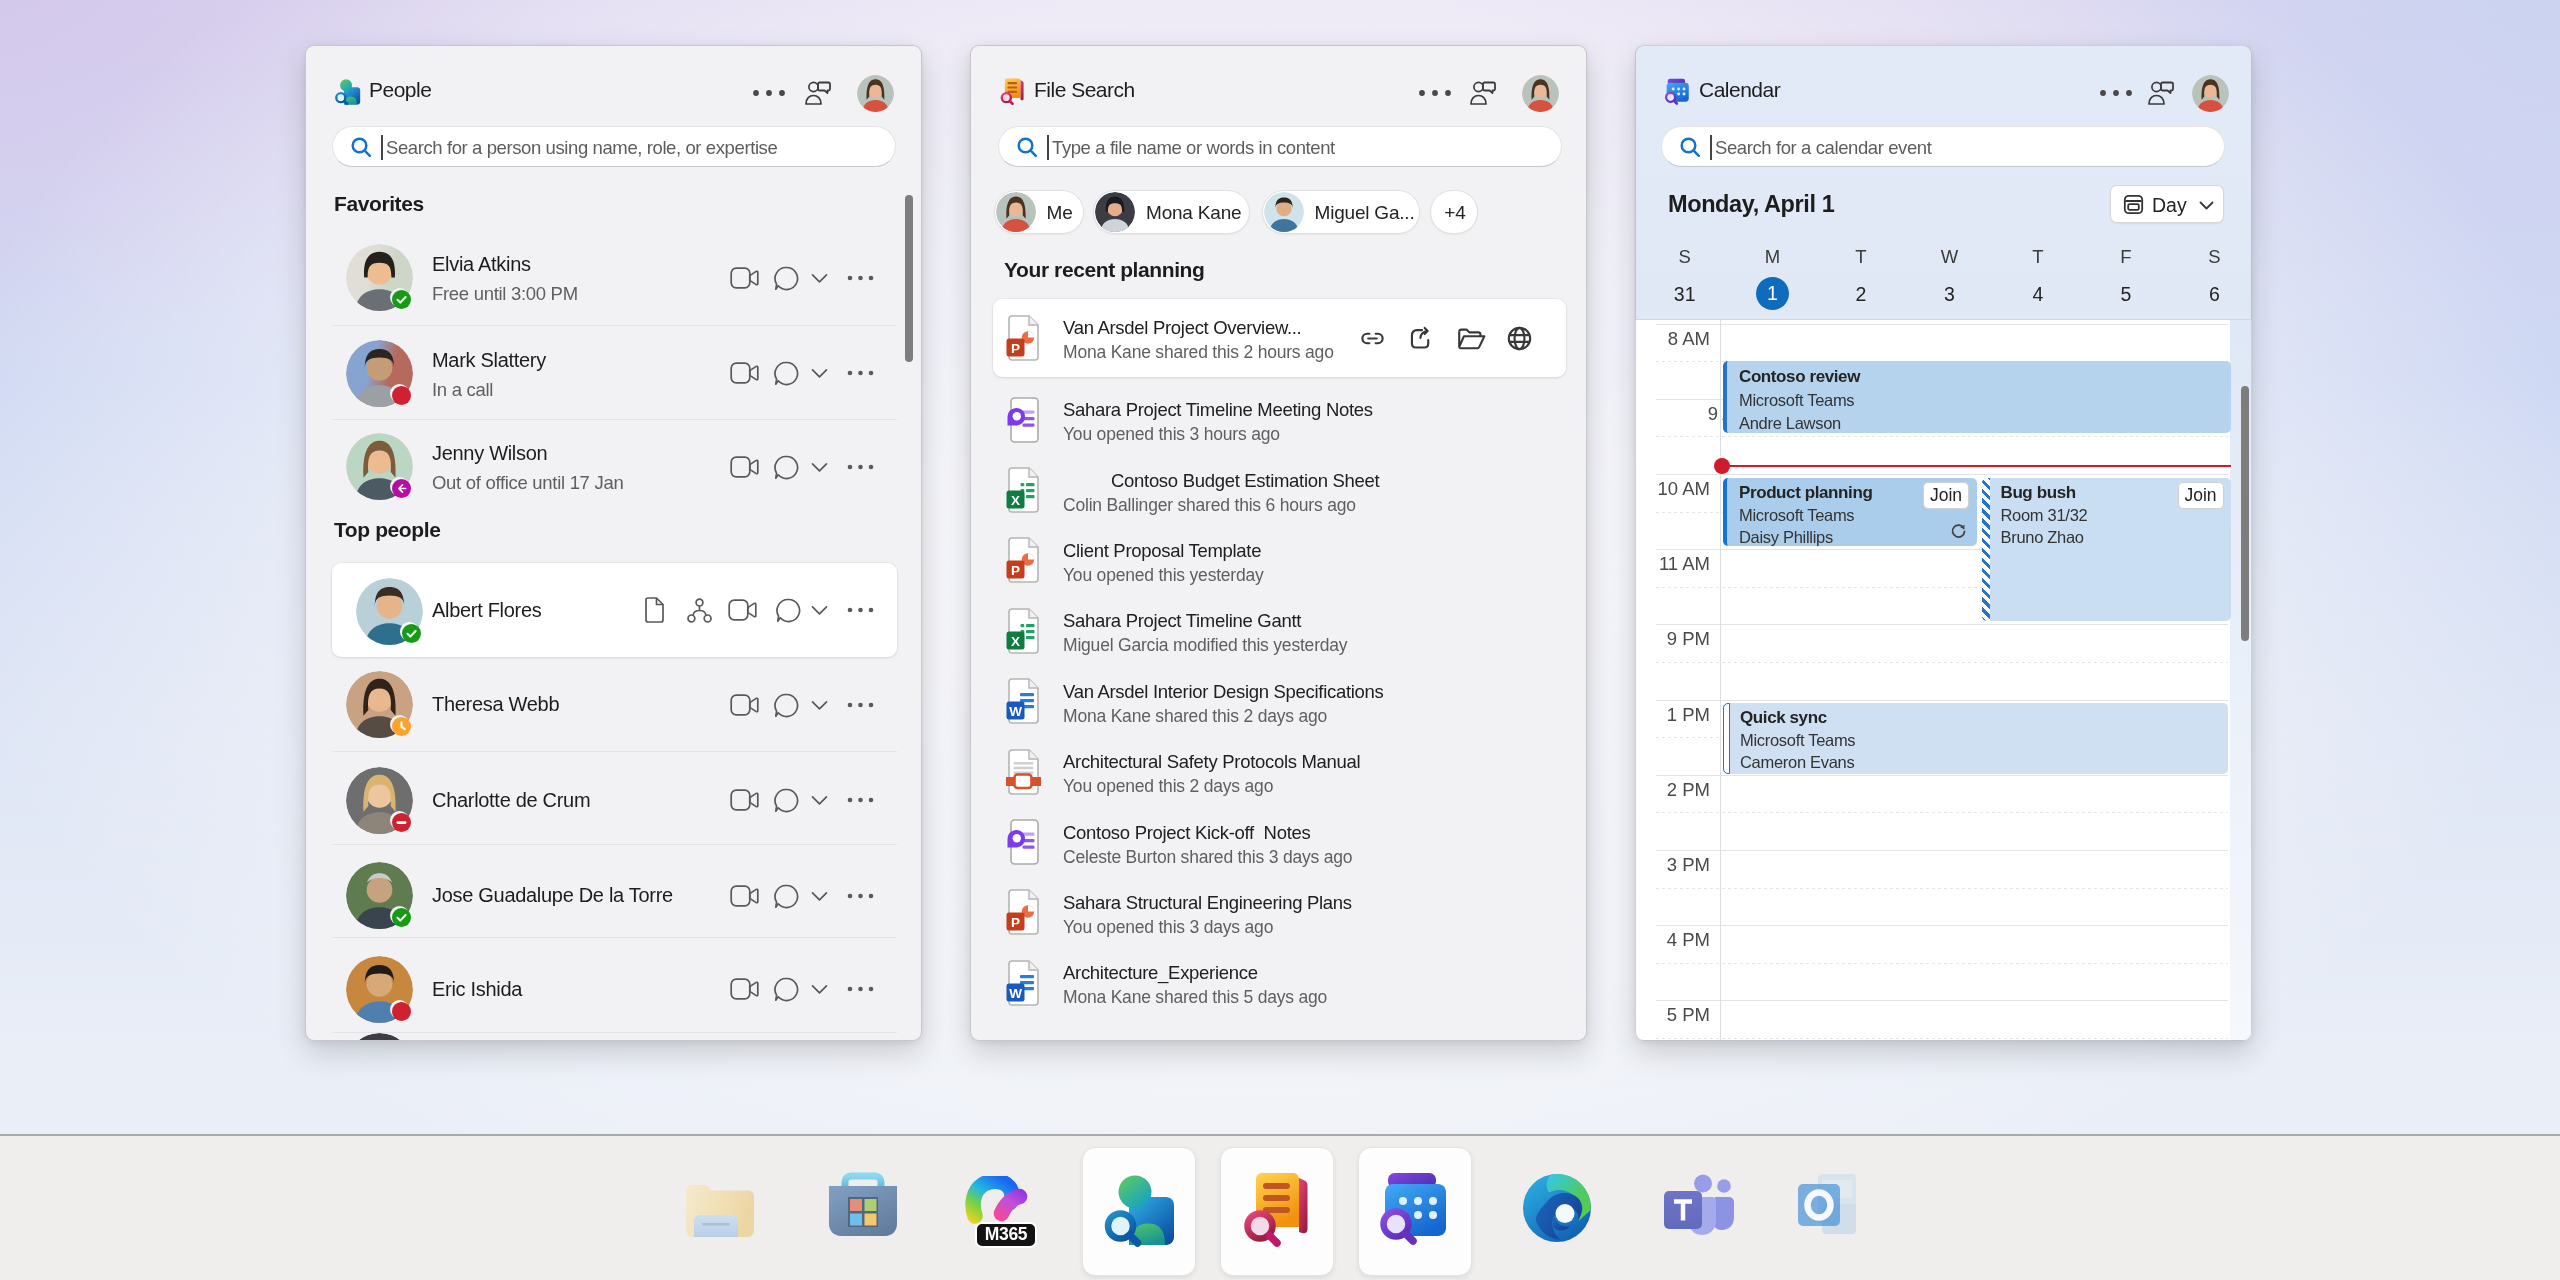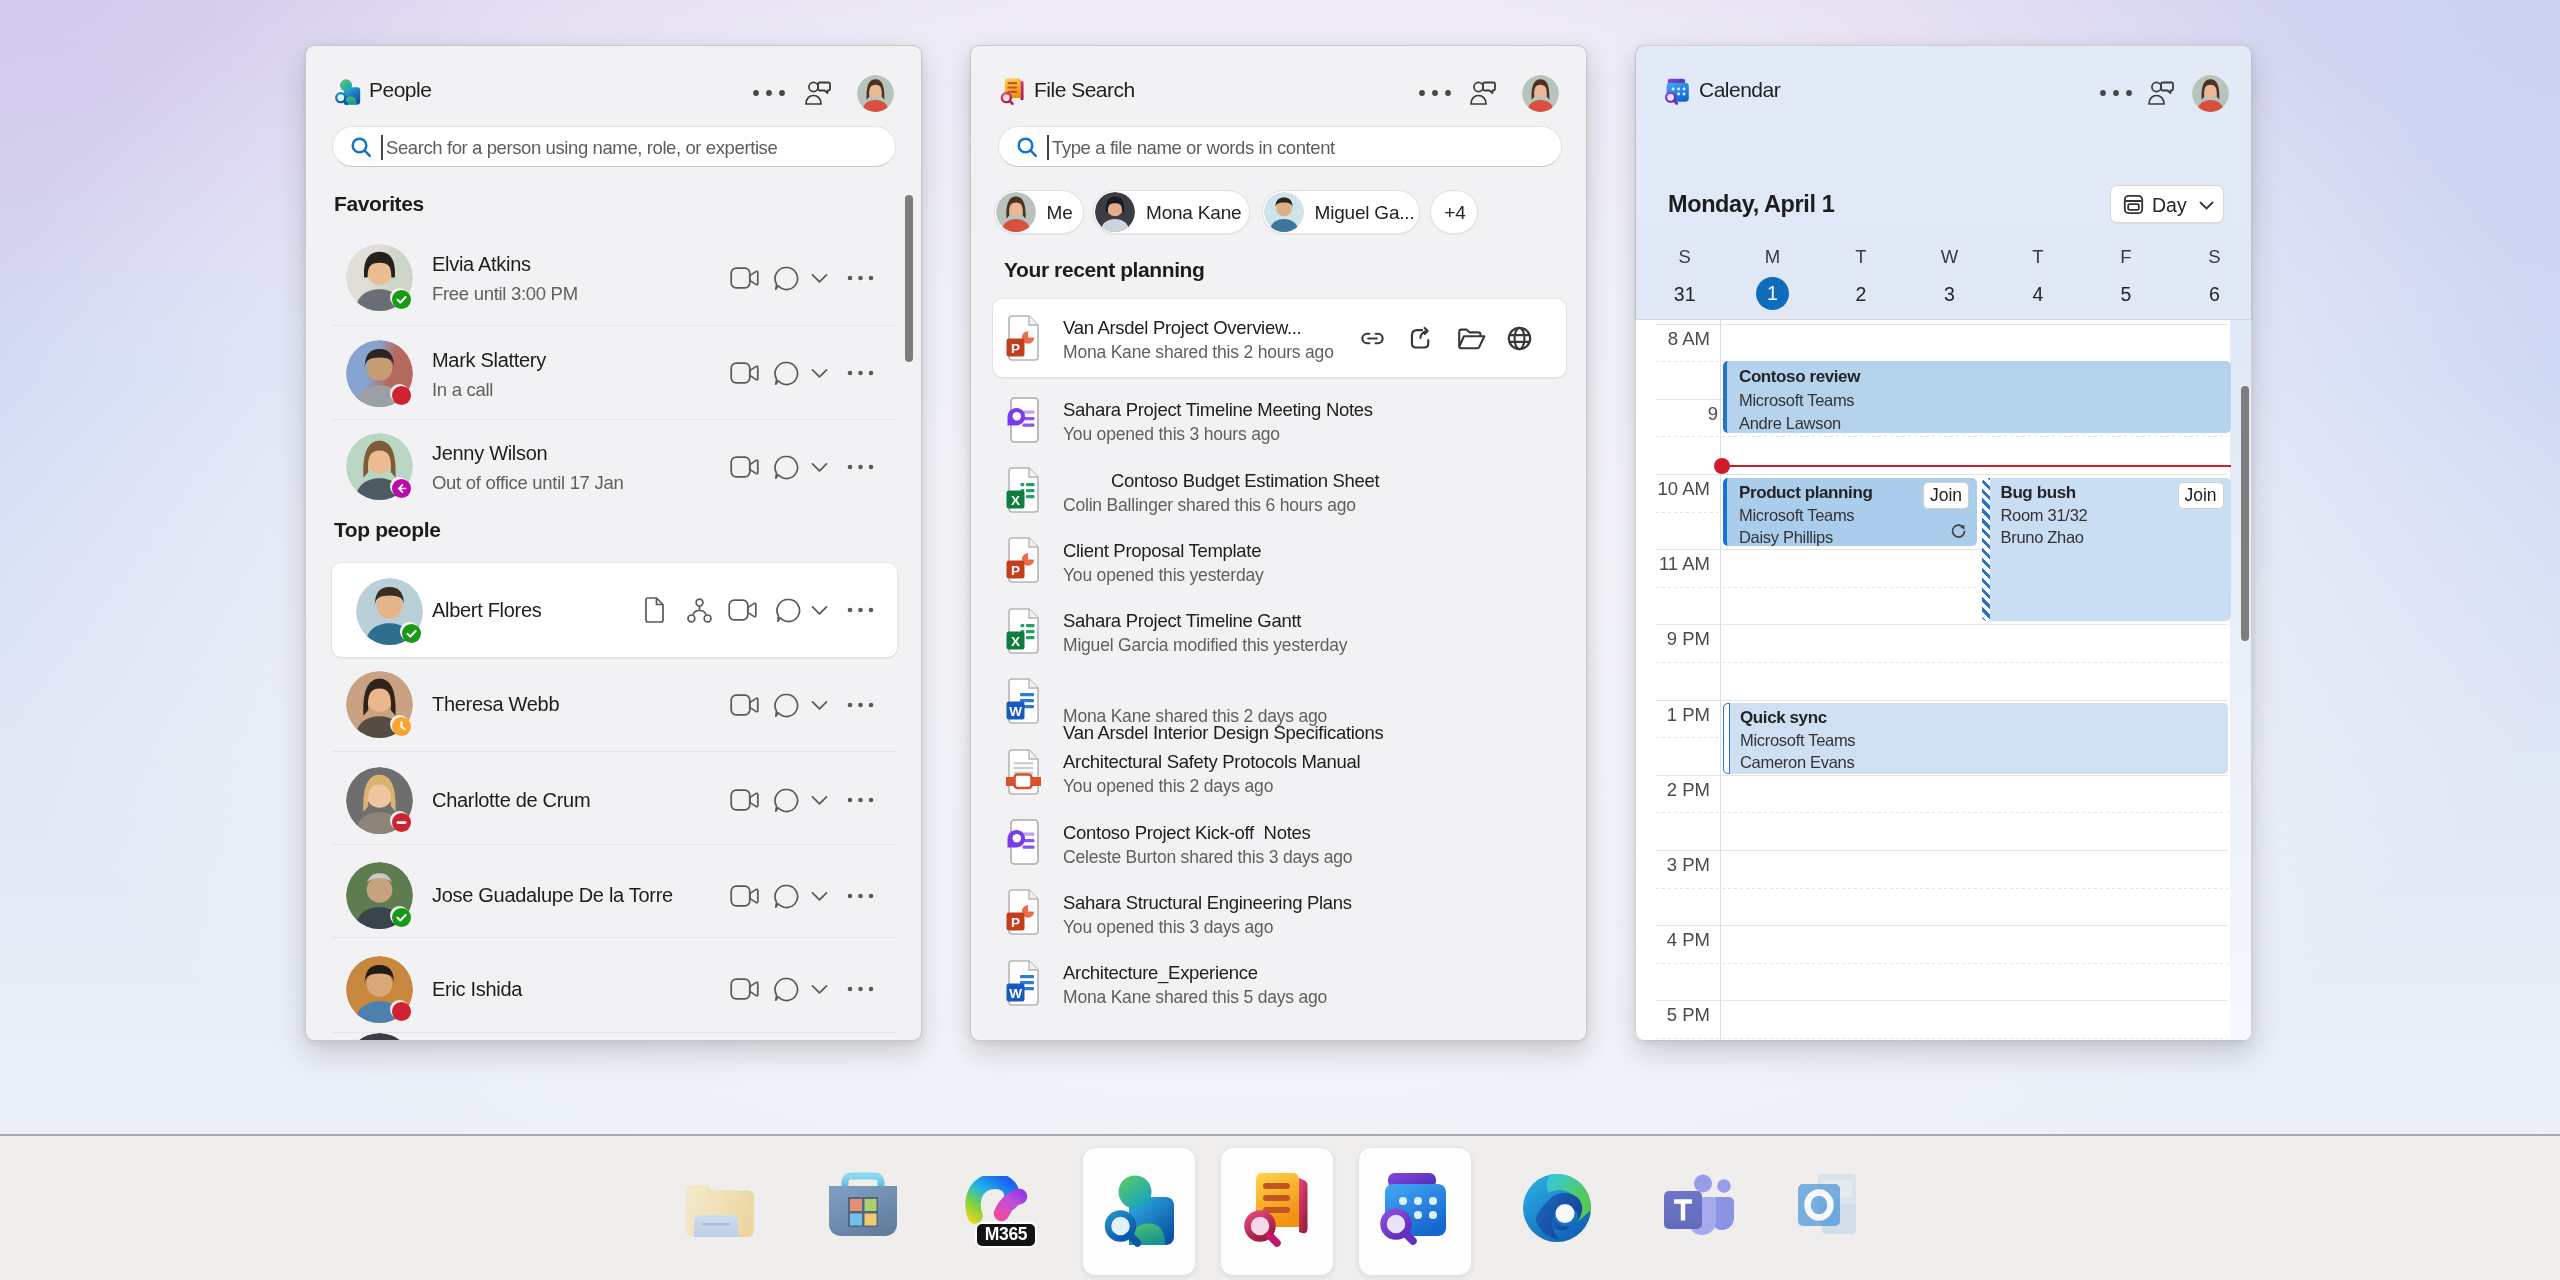--- a/index.html
+++ b/index.html
@@ -555,21 +555,21 @@
       <path d="M3 4 C3 2.3 4.3 1 6 1 L23 1 L32 10 L32 42 C32 43.7 30.7 45 29 45 L6 45 C4.3 45 3 43.7 3 42 Z" fill="#fff" stroke="#b5b5b5" stroke-width="1.6"></path>
       <path d="M23 1 L23 10 L32 10" fill="#f1f1f1" stroke="#b5b5b5" stroke-width="1.4"></path>
       <g fill="#2b7cd3">
         <rect x="14" y="15" width="14" height="3.2" rx="1"></rect>
         <rect x="14" y="21" width="14" height="3.2" rx="1"></rect>
         <rect x="14" y="27" width="14" height="3.2" rx="1"></rect>
       </g>
       <rect x="0.5" y="23.5" width="18" height="18" rx="2.5" fill="#185abd"></rect>
       <text x="9.5" y="37.5" font-family="Liberation Sans" font-size="13.5" font-weight="bold" fill="#fff" text-anchor="middle">W</text>
     </svg>
-<div class="ftitle" style="left:92px; top:634.7px;margin-top:41px;">Van Arsdel Interior Design Specifications</div>
+<div class="ftitle" style="left:92px; top:634.7px;">Van Arsdel Interior Design Specifications</div>
 <div class="fsub" style="left:92px; top:659.7px;">Mona Kane shared this 2 days ago</div>
 <svg class="fico" style="left:35px; top:702.6px; width:35px; height:46px;" viewBox="0 0 35 46">
       <path d="M3 4 C3 2.3 4.3 1 6 1 L23 1 L32 10 L32 42 C32 43.7 30.7 45 29 45 L6 45 C4.3 45 3 43.7 3 42 Z" fill="#fff" stroke="#b5b5b5" stroke-width="1.6"></path>
       <path d="M23 1 L23 10 L32 10" fill="#f1f1f1" stroke="#b5b5b5" stroke-width="1.4"></path>
       <g fill="#cfcfcf">
         <rect x="7.5" y="13" width="20" height="2.4" rx="1"></rect>
         <rect x="7.5" y="17.8" width="20" height="2.4" rx="1"></rect>
         <rect x="7.5" y="22.6" width="20" height="2.4" rx="1"></rect>
       </g>
       <rect x="-1" y="28" width="10" height="9" fill="#d9502c"></rect>
@@ -653,20 +653,28 @@
       <circle cx="9.5" cy="8" r="4.6" fill="none" stroke="#3b3b3b" stroke-width="1.7"></circle>
       <path d="M2 25 C2 19.5 5.5 16.5 9.5 16.5 C13.5 16.5 17 19.5 17 25 Z" fill="none" stroke="#3b3b3b" stroke-width="1.7" stroke-linejoin="round"></path>
       <path d="M15.5 3.5 L24.5 3.5 C25.3 3.5 26 4.2 26 5 L26 10 C26 10.8 25.3 11.5 24.5 11.5 L23.5 11.5 L23.5 14 L20.5 11.5 L15.5 11.5 C14.7 11.5 14 10.8 14 10 L14 5 C14 4.2 14.7 3.5 15.5 3.5 Z" fill="none" stroke="#3b3b3b" stroke-width="1.8" stroke-linejoin="round"></path>
     </svg>
 <div class="havatar" style="left:556px"><svg width="37" height="37" viewBox="0 0 48 48">
         <circle cx="24" cy="24" r="24" fill="#b7c3bb"></circle>
 <path d="M7 48 C7 37 15.5 32.5 24 32.5 C32.5 32.5 41 37 41 48 Z" fill="#d8503e"></path>
 <circle cx="24" cy="20" r="9.2" fill="#eab896"></circle>
 <path d="M12.5 32 C11.5 10 18 5.5 24 5.5 C30 5.5 36.5 10 35.5 32 L32 28 C33 17 30.5 12.5 24 12.5 C17.5 12.5 15 17 16 28 Z" fill="#4a3322"></path>
       </svg></div>
+<div class="sbox" style="left:25px; width:564px;">
+    <svg class="mag" width="22" height="22" viewBox="0 0 22 22">
+        <circle cx="9.5" cy="9.5" r="6.8" fill="none" stroke="#1372ce" stroke-width="2.5"></circle>
+        <line x1="14.7" y1="14.7" x2="19.8" y2="19.8" stroke="#1372ce" stroke-width="2.5" stroke-linecap="round"></line>
+      </svg>
+    <div class="caret"></div>
+    <div class="ph">Search for a calendar event</div>
+  </div>
 <div style="position:absolute; left:32px; top:145px; font-size:23.5px; font-weight:bold; color:#1d1d1d; letter-spacing:-0.4px;">Monday, April 1</div>
 <div style="position:absolute; left:474px; top:139px; width:114px; height:38px; background:#fff; border:1px solid #d6d6d6; border-radius:7px; box-shadow:0 1px 2px rgba(0,0,0,0.06);">
 <svg style="position:absolute; left:12px; top:8px;" width="21" height="21" viewBox="0 0 21 21">
         <rect x="1.8" y="1.8" width="17.4" height="17.4" rx="4" fill="none" stroke="#333" stroke-width="1.8"></rect>
         <line x1="2.5" y1="7" x2="18.5" y2="7" stroke="#333" stroke-width="1.8"></line>
         <rect x="5.2" y="10.2" width="10.6" height="5.6" rx="1.4" fill="none" stroke="#333" stroke-width="1.8"></rect>
       </svg>
 <div style="position:absolute; left:41px; top:8px; font-size:19.5px; color:#242424;">Day</div>
 <svg style="position:absolute; left:88px; top:15px;" width="15" height="10" viewBox="0 0 15 10">
         <path d="M1.5 1.5 L7.5 7.5 L13.5 1.5" fill="none" stroke="#3a3a3a" stroke-width="1.8" stroke-linecap="round" stroke-linejoin="round"></path>

